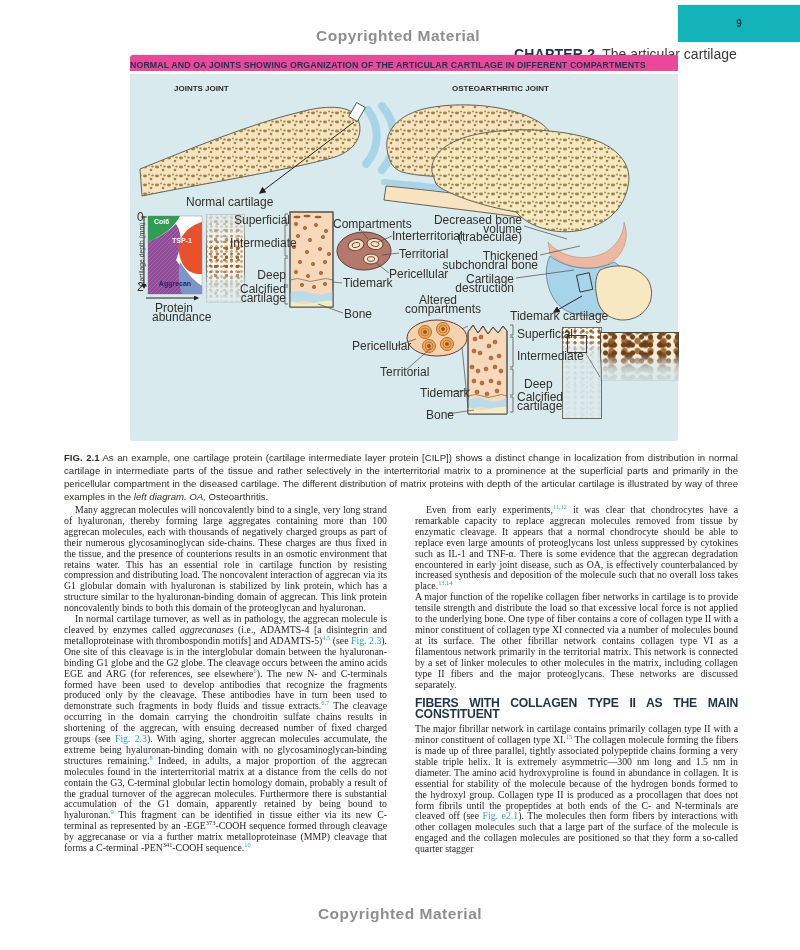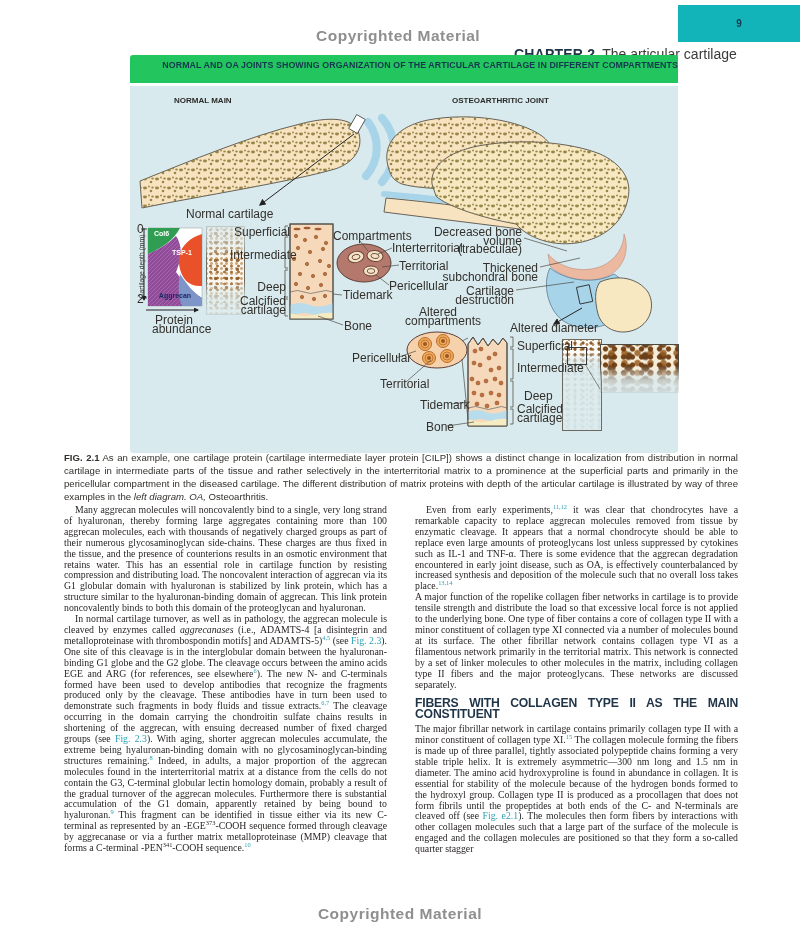--- a/index.html
+++ b/index.html
@@ -8,22 +8,22 @@
   
   .copy-top{position:absolute;left:316px;top:27px;font-size:15.5px;font-weight:bold;color:#8f8f8f;letter-spacing:.5px;}
   .chapter-line{position:absolute;left:514px;top:46px;font-size:14px;color:#1d3347;}
   .chapter-num{font-weight:bold;letter-spacing:.2px;}
   .chapter-title{color:#3a3a3a;margin-left:7px;}
   .pagenum-box{position:absolute;left:678px;top:5px;width:122px;height:37px;background:#12b4ba;
                display:flex;align-items:center;justify-content:center;}
   .pagenum{font-size:10px;font-weight:bold;color:#173a52;}
   
   .figure{position:absolute;left:130px;top:55px;width:548px;}
-  .fig-titlebar{height:28px;line-height:20px;background:#22c55e;color:#14384f;font-size:8.8px;
-                font-weight:bold;text-align:right;letter-spacing:.1px;border-radius:3px 3px 0 0;}
+  .fig-titlebar{height:16px;line-height:20px;background:#ec4899;color:#14384f;font-size:8.8px;
+                font-weight:bold;text-align:left;letter-spacing:.1px;border-radius:3px 3px 0 0;}
   .fig-body{position:relative;margin-top:3px;width:548px;height:367px;background:#d9eaee;border-radius:0 0 3px 3px;}
   .fig-body svg{position:absolute;left:0;top:0;}
   .fl{position:absolute;font-size:12px;line-height:8.6px;color:#33302c;}
   .fl.b{font-weight:bold;font-size:8px;color:#2b2b28;}
   .fl.r{text-align:right;}
   .fl.c{text-align:center;}
   .fl.w{color:#ffffff;font-weight:bold;font-size:7px;}
   .fl.navy{color:#1b2b66;font-weight:bold;font-size:7px;}
   .ylab{transform:rotate(-90deg);width:92px;height:9px;text-align:center;font-size:6.8px;}
   .hist{position:absolute;border:1px solid #6e6a60;}
@@ -266,21 +266,21 @@
           <line x1="455" y1="278" x2="470" y2="303"></line>
         </g>
       </svg>
 
       <div class="hist hist1"></div>
       <div class="hist hist2"></div>
       <div class="hist2-frame"></div>
       <div class="inset-marker"></div>
       <div class="hist hist3"></div>
 
-      <div class="fl b" style="left:44px;top:11px;">NORMAL MAIN</div>
+      <div class="fl b" style="left:44px;top:11px;">JOINTS JOINT</div>
       <div class="fl b" style="left:322px;top:11px;">OSTEOARTHRITIC JOINT</div>
       <div class="fl" style="left:56px;top:124px;">Normal cartilage</div>
 
       <div class="fl ylab" style="left:-34px;top:176px;">Cartilage depth (mm)</div>
       <div class="fl" style="left:7px;top:139px;">0</div>
       <div class="fl" style="left:7px;top:209px;">2</div>
       <div class="fl w" style="left:24px;top:144px;">Col6</div>
       <div class="fl w" style="left:42px;top:163px;">TSP-1</div>
       <div class="fl navy c" style="left:20px;top:206px;width:50px;">Aggrecan</div>
       <div class="fl c" style="left:22px;top:230px;width:44px;">Protein abundance</div>
@@ -294,21 +294,21 @@
       <div class="fl" style="left:262px;top:158px;">Interterritorial</div>
       <div class="fl" style="left:269px;top:176px;">Territorial</div>
       <div class="fl" style="left:259px;top:196px;">Pericellular</div>
       <div class="fl" style="left:213px;top:205px;">Tidemark</div>
       <div class="fl" style="left:214px;top:236px;">Bone</div>
 
       <div class="fl r" style="left:296px;top:142px;width:96px;">Decreased bone volume (trabeculae)</div>
       <div class="fl r" style="left:302px;top:178px;width:106px;">Thickened subchondral bone</div>
       <div class="fl r" style="left:306px;top:201px;width:78px;">Cartilage destruction</div>
       <div class="fl c" style="left:275px;top:222px;width:66px;">Altered compartments</div>
-      <div class="fl" style="left:380px;top:238px;">Altered diameter</div>
+      <div class="fl" style="left:380px;top:238px;">Tidemark cartilage</div>
 
       <div class="fl" style="left:387px;top:256px;">Superficial</div>
       <div class="fl" style="left:387px;top:278px;">Intermediate</div>
       <div class="fl" style="left:394px;top:306px;">Deep</div>
       <div class="fl" style="left:387px;top:319px;width:40px;">Calcified cartilage</div>
       <div class="fl r" style="left:222px;top:268px;width:44px;">Pericellular</div>
       <div class="fl" style="left:250px;top:294px;">Territorial</div>
       <div class="fl" style="left:290px;top:315px;">Tidemark</div>
       <div class="fl" style="left:296px;top:337px;">Bone</div>
     </div>

